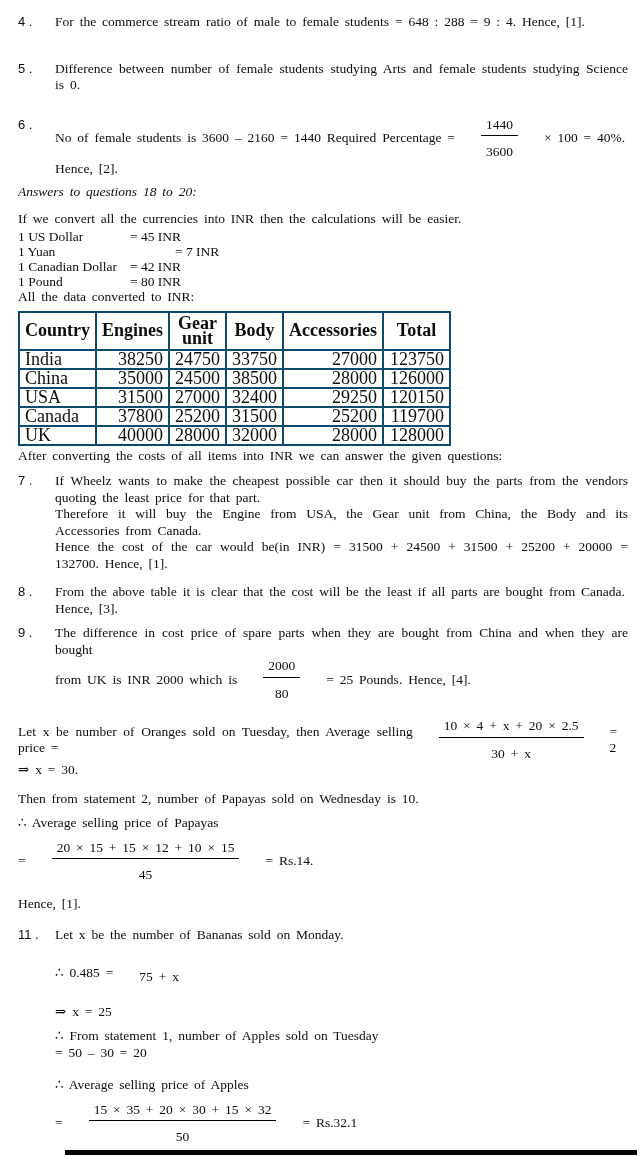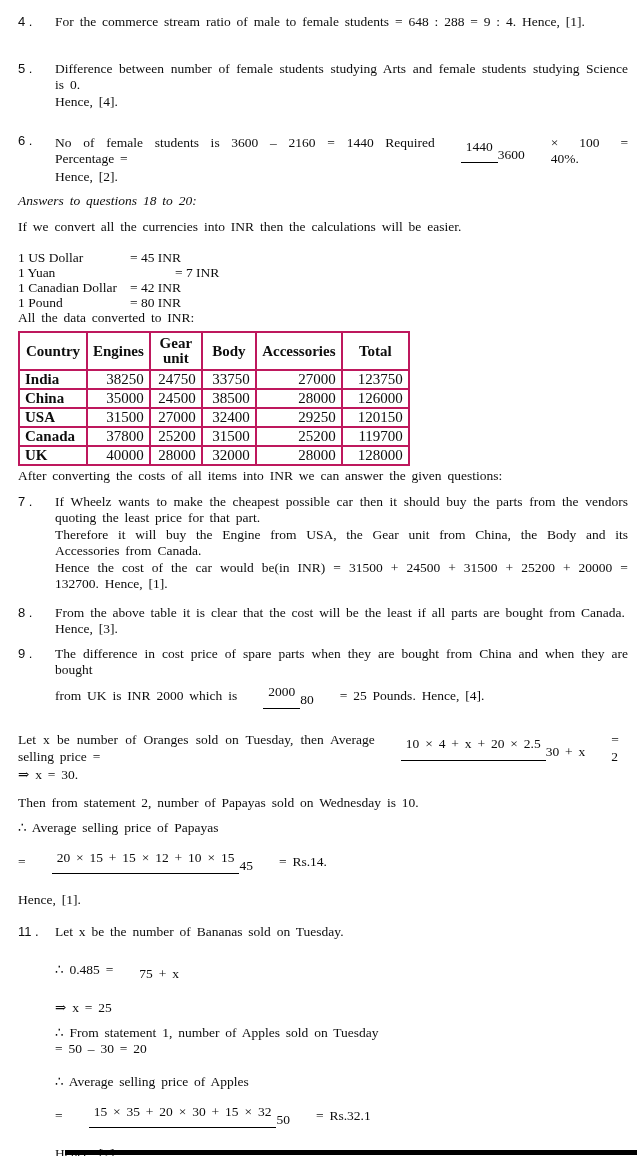--- a/index.html
+++ b/index.html
@@ -14,38 +14,38 @@
   .qnum{
     width:37px;flex:0 0 37px;
     font-family:"Liberation Sans","DejaVu Sans",sans-serif;
     font-size:13px;
   }
   .qbody{flex:1;word-spacing:2.5px;text-align:justify;}
   .para{word-spacing:2.5px;}
   .it{font-style:italic;}
   
   .eqrow{display:flex;align-items:center;column-gap:26px;min-height:36px;}
-  .frac{display:inline-flex;flex-direction:row;text-align:center;flex:0 0 auto;}
+  .frac{display:inline-flex;flex-direction:column;text-align:center;flex:0 0 auto;}
   .fnum{display:block;border-bottom:1px solid #000;padding:0 5px 2px;}
   .fden{display:block;padding-top:8px;}
   
   .cur-row{display:flex;line-height:15px;}
   .cur-label{width:112px;flex:0 0 112px;}
   .cur-val{}
   .cur-indent{margin-left:45px;}
   
   table.inr{border-collapse:collapse;margin:5px 0 2px 0;}
   table.inr th,table.inr td{
-    border:2px solid #be185d;
-    font-size:15px;line-height:15px;
+    border:2px solid #0c4a6e;
+    font-size:18px;line-height:15px;
     padding:1px 5px;
   }
   table.inr th{font-weight:bold;text-align:center;height:34px;}
   table.inr td{text-align:right;height:15px;}
-  table.inr td.cname{text-align:left;font-weight:bold;}
+  table.inr td.cname{text-align:left;font-weight:normal;}
   .col-country{width:56px;} .col-engines{width:50px;} .col-gear{width:40px;border-radius:7px;}
   .col-body{width:42px;border-radius:13px;} .col-acc{width:74px;} .col-total{width:55px;}
   .scan-bar{position:absolute;left:65px;top:1150px;width:572px;height:5px;background:#000;}
   .sp-sm{margin-top:8px;} .sp-md{margin-top:12px;} .sp-lg{margin-top:16px;}
 </style>
 </head>
 <body>
 
 <div class="page">
 
@@ -53,21 +53,20 @@
     <div class="qnum">4 .</div>
     <div class="qbody">
       <div>For the commerce stream ratio of male to female students = 648 : 288 = 9 : 4. Hence, [1].</div>
     </div>
   </div>
 
   <div class="q" style="margin-top:30px;">
     <div class="qnum">5 .</div>
     <div class="qbody">
       <div>Difference between number of female students studying Arts and female students studying Science is 0.</div>
-      <div>Hence, [4].</div>
     </div>
   </div>
 
   <div class="q" style="margin-top:23px;">
     <div class="qnum">6 .</div>
     <div class="qbody">
       <div class="eqrow">
         <span>No of female students is 3600 – 2160 = 1440 Required Percentage =</span>
         <span class="frac">
           <span class="fnum">1440</span>
@@ -76,21 +75,21 @@
         <span>× 100 = 40%.</span>
       </div>
       <div>Hence, [2].</div>
     </div>
   </div>
 
   <div class="it para" style="margin-top:7px;">Answers to questions 18 to 20:</div>
 
   <div class="para" style="margin-top:10px;">If we convert all the currencies into INR then the calculations will be easier.</div>
 
-  <div style="margin-top:14px;">
+  <div style="margin-top:2px;">
     <div class="cur-row">
       <span class="cur-label">1 US Dollar</span>
       <span class="cur-val">= 45 INR</span>
     </div>
     <div class="cur-row">
       <span class="cur-label">1 Yuan</span>
       <span class="cur-val cur-indent">= 7 INR</span>
     </div>
     <div class="cur-row">
       <span class="cur-label">1 Canadian Dollar</span>
@@ -214,21 +213,21 @@
         </span>
         <span>= Rs.14.</span>
       </div>
       <div class="sp-md">Hence, [1].</div>
     </div>
   </div>
 
   <div class="q" style="margin-top:15px;">
     <div class="qnum">11 .</div>
     <div class="qbody">
-      <div>Let x be the number of Bananas sold on Tuesday.</div>
+      <div>Let x be the number of Bananas sold on Monday.</div>
       <div class="eqrow sp-md">
         <span>∴  0.485 =</span>
         <span class="frac">
           <span class="fden">75 + x</span>
         </span>
       </div>
       <div class="sp-md">⇒ x = 25</div>
       <div class="sp-sm">∴  From statement 1, number of Apples sold on Tuesday</div>
       <div>= 50 – 30 = 20</div>
       <div class="sp-lg">∴  Average selling price of Apples</div>

